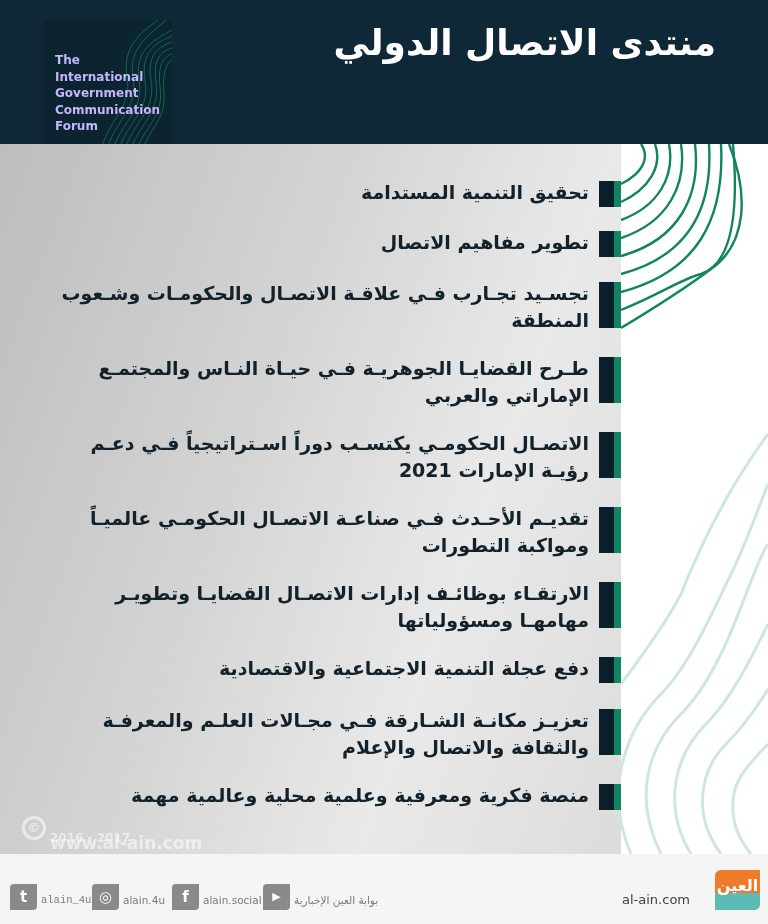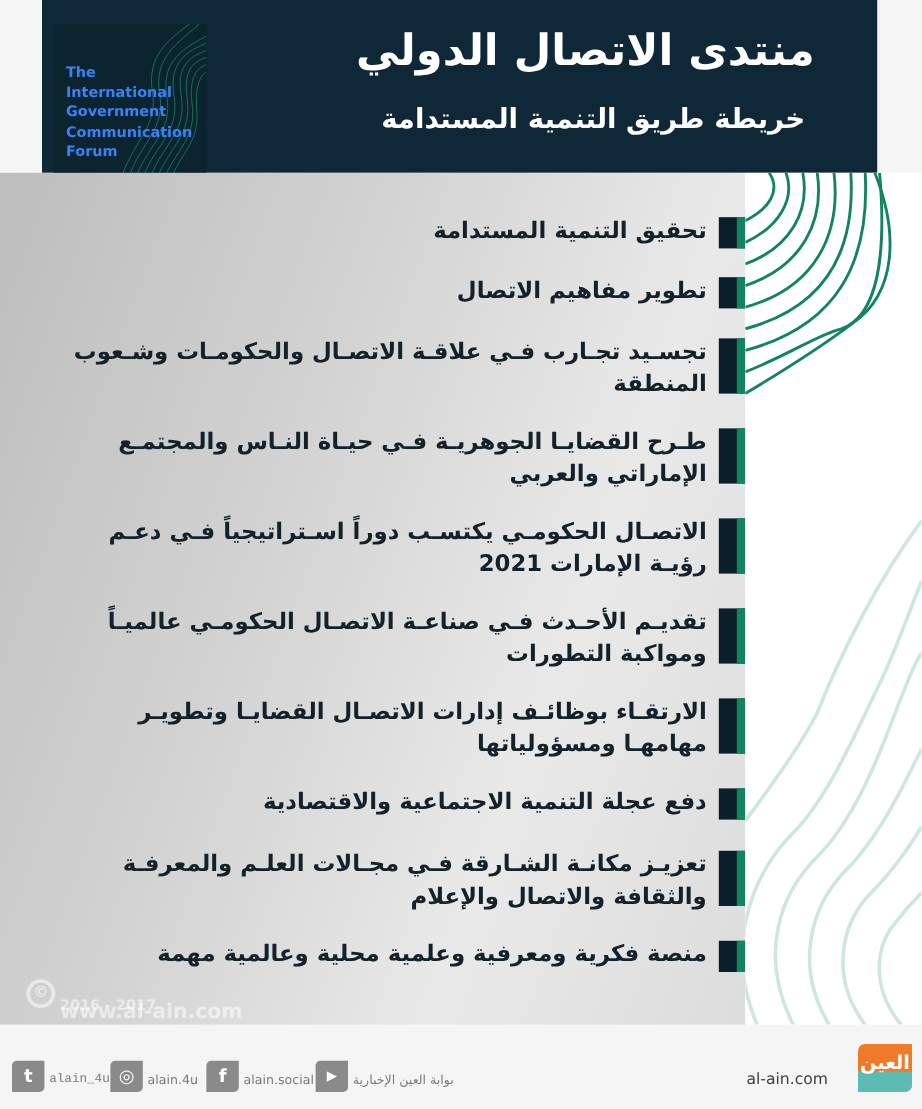--- a/index.html
+++ b/index.html
@@ -1,22 +1,21 @@
 <!DOCTYPE html>
 <html><head>
 <meta charset="utf-8">
 <style>
   * { margin: 0; padding: 0; box-sizing: border-box; }
   html, body { width: 768px; height: 924px; overflow: hidden; background: #f5f5f5; }
   body { position: relative; font-family: "DejaVu Sans", sans-serif; }
 
   .header {
-    position: absolute; left: 0; top: 0; width: 696px; height: 144px;
+    position: absolute; left: 0; top: 0; width: 768px; height: 144px;
     background: #0f2838;
-    margin-left: 35px;
   }
   .header-title {
     position: absolute; right: 52px; top: 22px;
     color: #ffffff; font-size: 36px; font-weight: bold; direction: rtl;
     letter-spacing: 0px; white-space: nowrap;
   }
   .header-subtitle {
     position: absolute; right: 60px; top: 87px;
     color: #ffffff; font-size: 23px; font-weight: bold; direction: rtl; white-space: nowrap;
   }
@@ -24,21 +23,21 @@
   
   .logo-block {
     position: absolute; left: 44px; top: 20px; width: 226px; height: 147px;
   }
   .logo-dark {
     position: absolute; left: 0; top: 0; width: 128px; height: 126px;
     background: #0b2430; overflow: hidden;
   }
   .logo-dark svg { position: absolute; left: 0; top: 0; }
   .logo-en {
-    position: absolute; left: 11px; top: 32px; color: #3b82f6;
+    position: absolute; left: 11px; top: 32px; color: #c4b5fd;
     font-family: "DejaVu Sans", sans-serif; font-weight: bold; font-size: 12px; line-height: 16.5px;
   }
   .logo-white {
     position: absolute; left: 128px; top: 0; width: 98px; height: 126px;
     background: #ffffff; overflow: hidden;
   }
   .logo-ar {
     position: absolute; right: 8px; top: 25px; direction: rtl; text-align: right;
     color: #1a2a30; font-size: 17px; line-height: 22px;
   }
@@ -104,21 +103,20 @@
   }
   .alain-logo .glyph {
     position: absolute; left: 0; top: 6px; width: 100%; text-align: center; color: #fff; font-size: 16px; font-weight: bold; direction: rtl;
   }
 </style>
 </head>
 <body>
 
 <div class="header">
   <div class="header-title">منتدى الاتصال الدولي</div>
-  <div class="header-subtitle">خريطة طريق التنمية المستدامة</div>
 </div>
 
 <div class="logo-block">
   <div class="logo-dark">
     <svg width="128" height="126">
       <g fill="none" stroke="#1a8a64" stroke-width="0.8" opacity="0.8">
         <path d="M70 126 C80 100 100 90 95 60 C90 30 110 20 128 10"></path>
         <path d="M76 126 C86 100 106 90 101 60 C96 30 114 22 128 16"></path>
         <path d="M82 126 C92 100 112 90 107 60 C102 32 118 26 128 22"></path>
         <path d="M88 126 C98 102 116 92 112 62 C108 36 120 30 128 28"></path>

